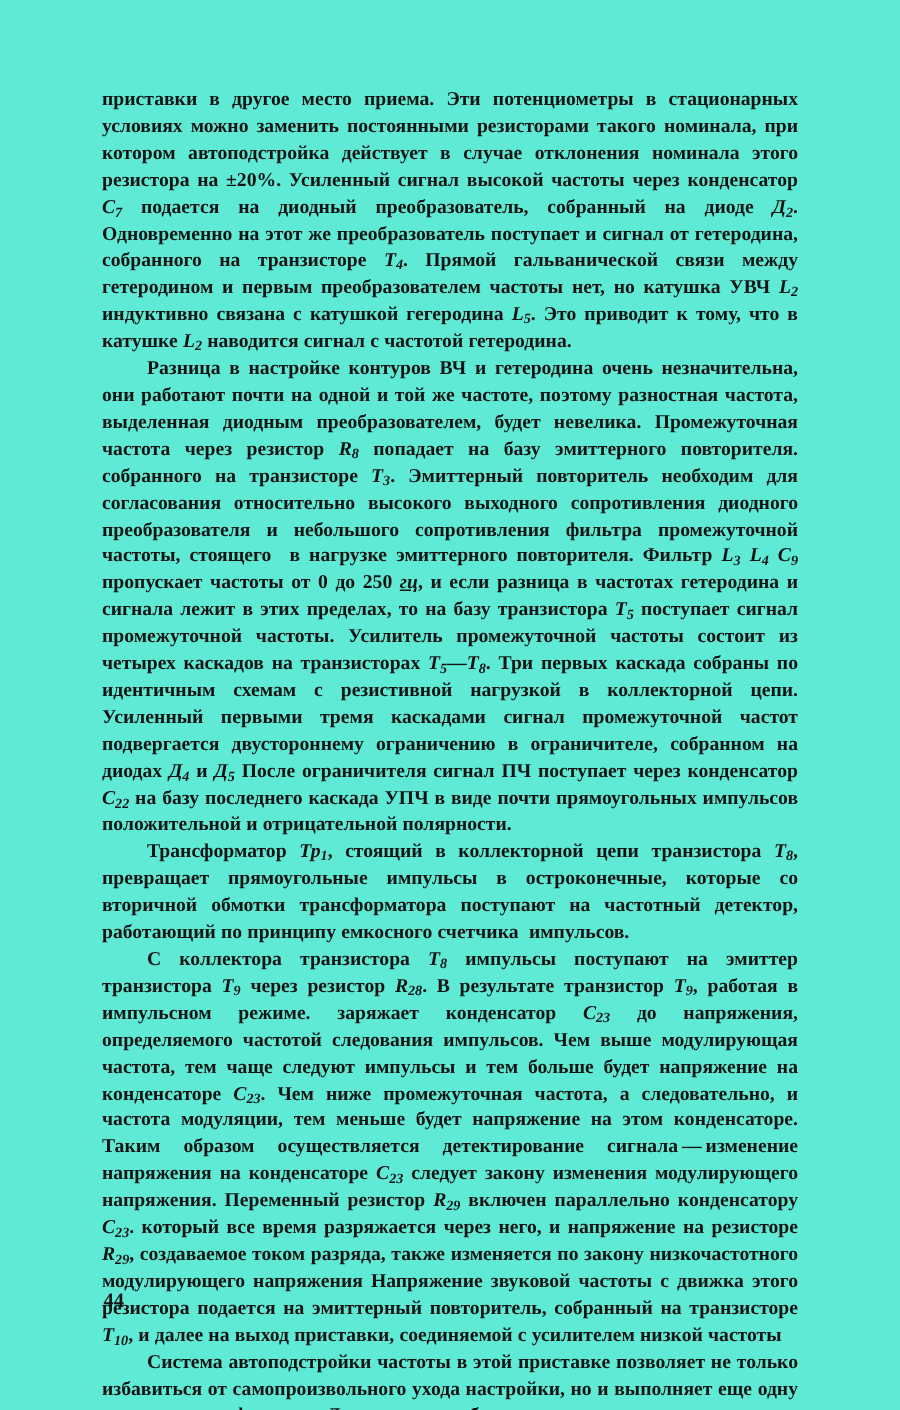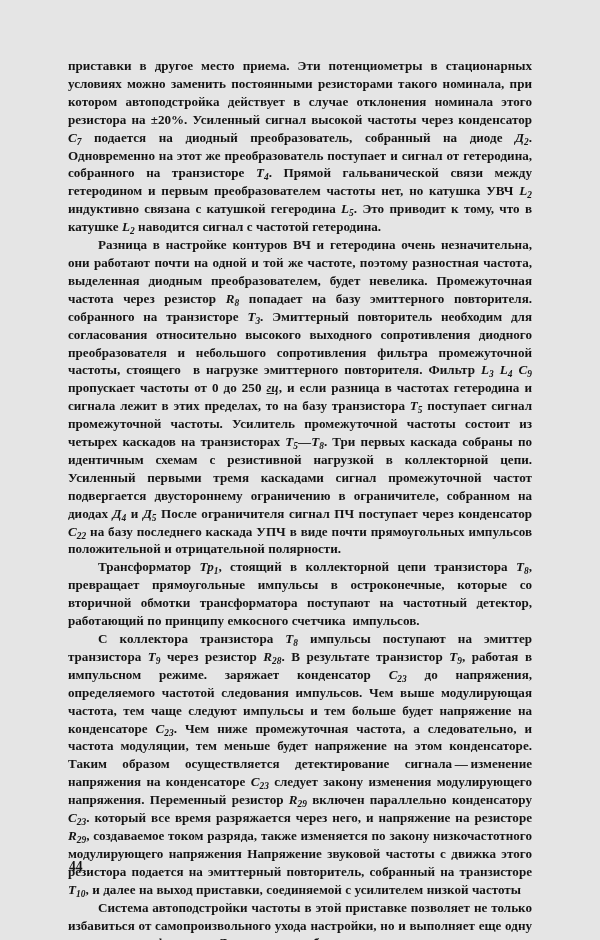--- a/index.html
+++ b/index.html
@@ -77,21 +77,21 @@
     font-size: 13.6px;
     font-weight: 700;
     line-height: 17px;
     color: #141414;
     font-family: "Liberation Serif", "DejaVu Serif", serif;
   }
 </style>
 </head>
 <body>
 
-<div id="page" style="background: #e5e5e5;">
+<div id="page" style="background: #5eead4;">
 
   <div id="text-column">
 
     <p class="para noindent">приставки в другое место приема. Эти потенциометры в стационарных условиях можно заменить постоянными резисторами такого номинала, при котором автоподстройка действует в случае отклонения номинала этого резистора на <span class="nowrap">±20%</span>. Усиленный сигнал высокой частоты через конденсатор <i class="sym">C<sub>7</sub></i> подается на диодный преобразователь, собранный на диоде <i class="sym">Д<sub>2</sub></i>. Одновременно на этот же преобразователь поступает и сигнал от гетеродина, собранного на транзисторе <i class="sym">Т<sub>4</sub></i>. Прямой гальванической связи между гетеродином и первым преобразователем частоты нет, но катушка УВЧ <i class="sym">L<sub>2</sub></i> индуктивно связана с катушкой гегеродина <i class="sym">L<sub>5</sub></i>. Это приводит к тому, что в катушке <i class="sym">L<sub>2</sub></i> наводится сигнал с частотой гетеродина.</p>
 
     <p class="para indent">Разница в настройке контуров ВЧ и гетеродина очень незначительна, они работают почти на одной и той же частоте, поэтому разностная частота, выделенная диодным преобразователем, будет невелика. Промежуточная частота через резистор <i class="sym">R<sub>8</sub></i> попадает на базу эмиттерного повторителя. собранного на транзисторе <i class="sym">Т<sub>3</sub></i>. Эмиттерный повторитель необходим для согласования относительно высокого выходного сопротивления диодного преобразователя и небольшого сопротивления фильтра промежуточной частоты, стоящего &nbsp;в нагрузке эмиттерного повторителя. Фильтр <i class="sym">L<sub>3</sub></i> <i class="sym">L<sub>4</sub></i> <i class="sym">C<sub>9</sub></i> пропускает частоты от 0 до 250 <i class="unit">гц</i>, и если разница в частотах гетеродина и сигнала лежит в этих пределах, то на базу транзистора <i class="sym">Т<sub>5</sub></i> поступает сигнал промежуточной частоты. Усилитель промежуточной частоты состоит из четырех каскадов на транзисторах <span class="nowrap"><i class="sym">Т<sub>5</sub></i>—<i class="sym">Т<sub>8</sub></i></span>. Три первых каскада собраны по идентичным схемам с резистивной нагрузкой в коллекторной цепи. Усиленный первыми тремя каскадами сигнал промежуточной частот подвергается двустороннему ограничению в ограничителе, собранном на диодах <i class="sym">Д<sub>4</sub></i> и <i class="sym">Д<sub>5</sub></i> После ограничителя сигнал ПЧ поступает через конденсатор <i class="sym">C<sub>22</sub></i> на базу последнего каскада УПЧ в виде почти прямоугольных импульсов положительной и отрицательной полярности.</p>
 
     <p class="para indent">Трансформатор <i class="sym">Тр<sub>1</sub></i>, стоящий в коллекторной цепи транзистора <i class="sym">Т<sub>8</sub></i>, превращает прямоугольные импульсы в остроконечные, которые со вторичной обмотки трансформатора поступают на частотный детектор, работающий по принципу емкосного счетчика &nbsp;импульсов.</p>
 
     <p class="para indent">С коллектора транзистора <i class="sym">Т<sub>8</sub></i> импульсы поступают на эмиттер транзистора <i class="sym">Т<sub>9</sub></i> через резистор <i class="sym">R<sub>28</sub></i>. В результате транзистор <i class="sym">Т<sub>9</sub></i>, работая в импульсном режиме. заряжает конденсатор <i class="sym">C<sub>23</sub></i> до напряжения, определяемого частотой следования импульсов. Чем выше модулирующая частота, тем чаще следуют импульсы и тем больше будет напряжение на конденсаторе <i class="sym">C<sub>23</sub></i>. Чем ниже промежуточная частота, а следовательно, и частота модуляции, тем меньше будет напряжение на этом конденсаторе. Таким образом осуществляется детектирование сигнала — изменение напряжения на конденсаторе <i class="sym">C<sub>23</sub></i> следует закону изменения модулирующего напряжения. Переменный резистор <i class="sym">R<sub>29</sub></i> включен параллельно конденсатору <i class="sym">C<sub>23</sub></i>. который все время разряжается через него, и напряжение на резисторе <i class="sym">R<sub>29</sub></i>, создаваемое током разряда, также изменяется по закону низкочастотного модулирующего напряжения Напряжение звуковой частоты с движка этого резистора подается на эмиттерный повторитель, собранный на транзисторе <i class="sym">Т<sub>10</sub></i>, и далее на выход приставки, соединяемой с усилителем низкой частоты</p>

